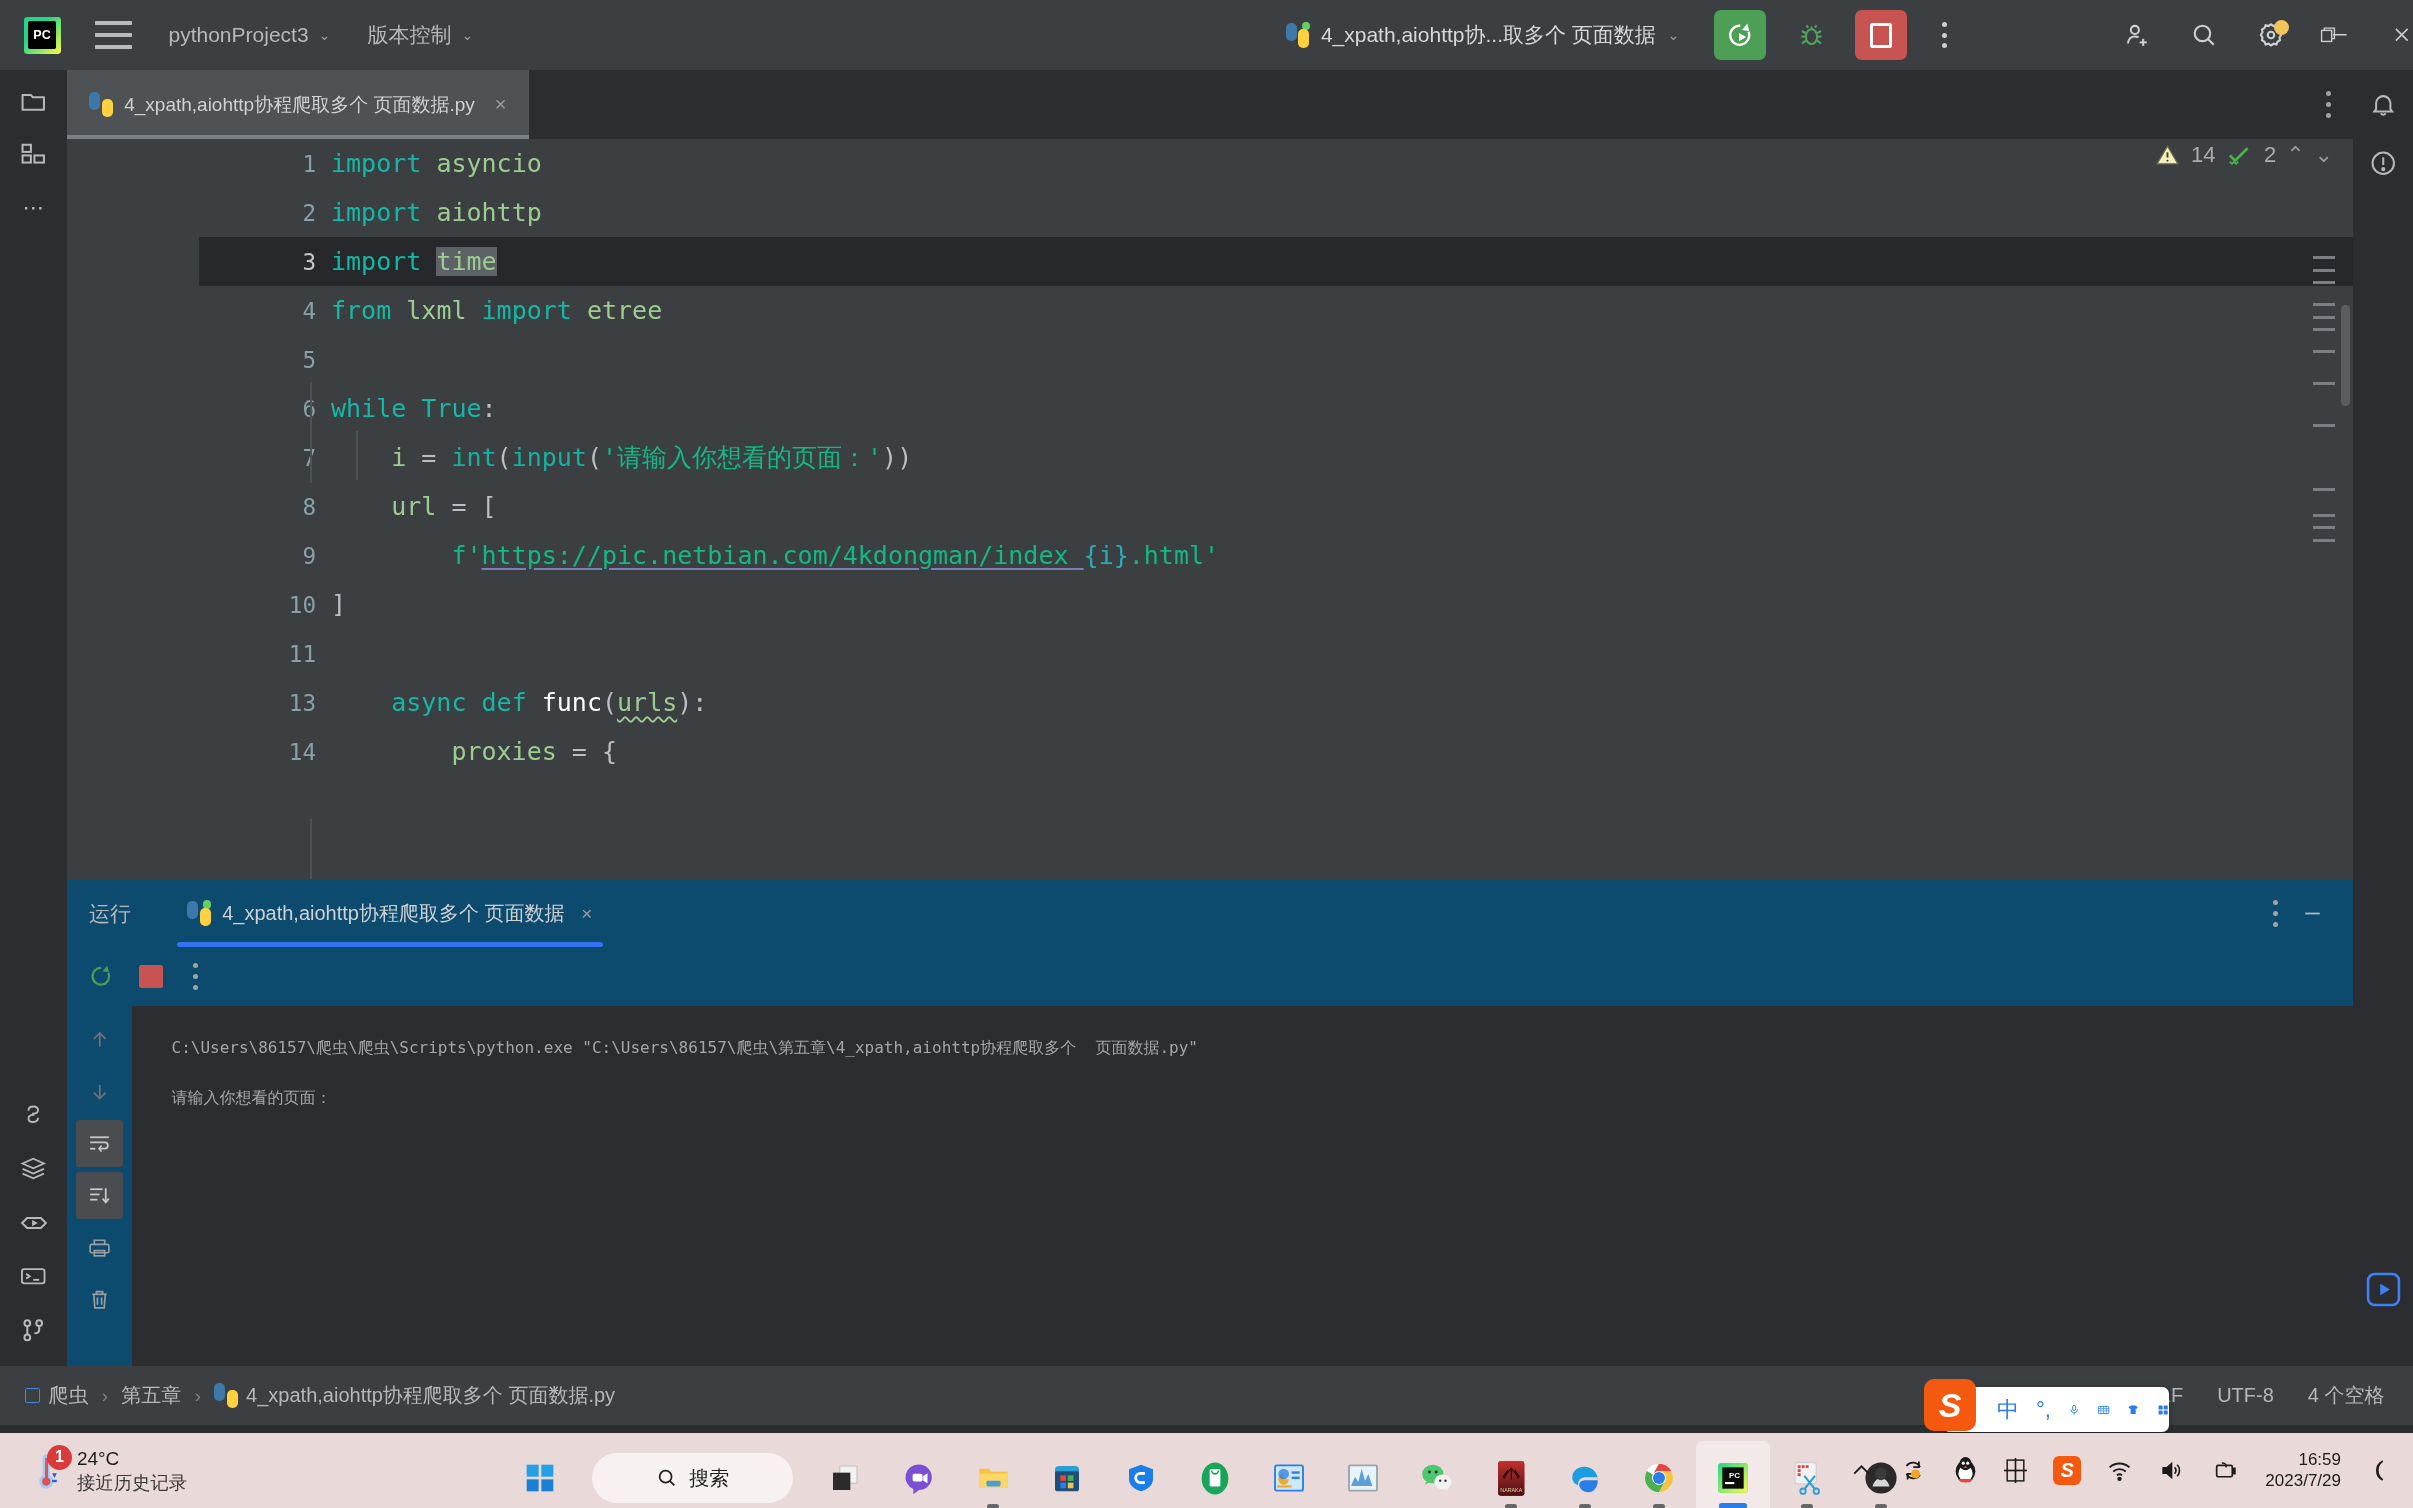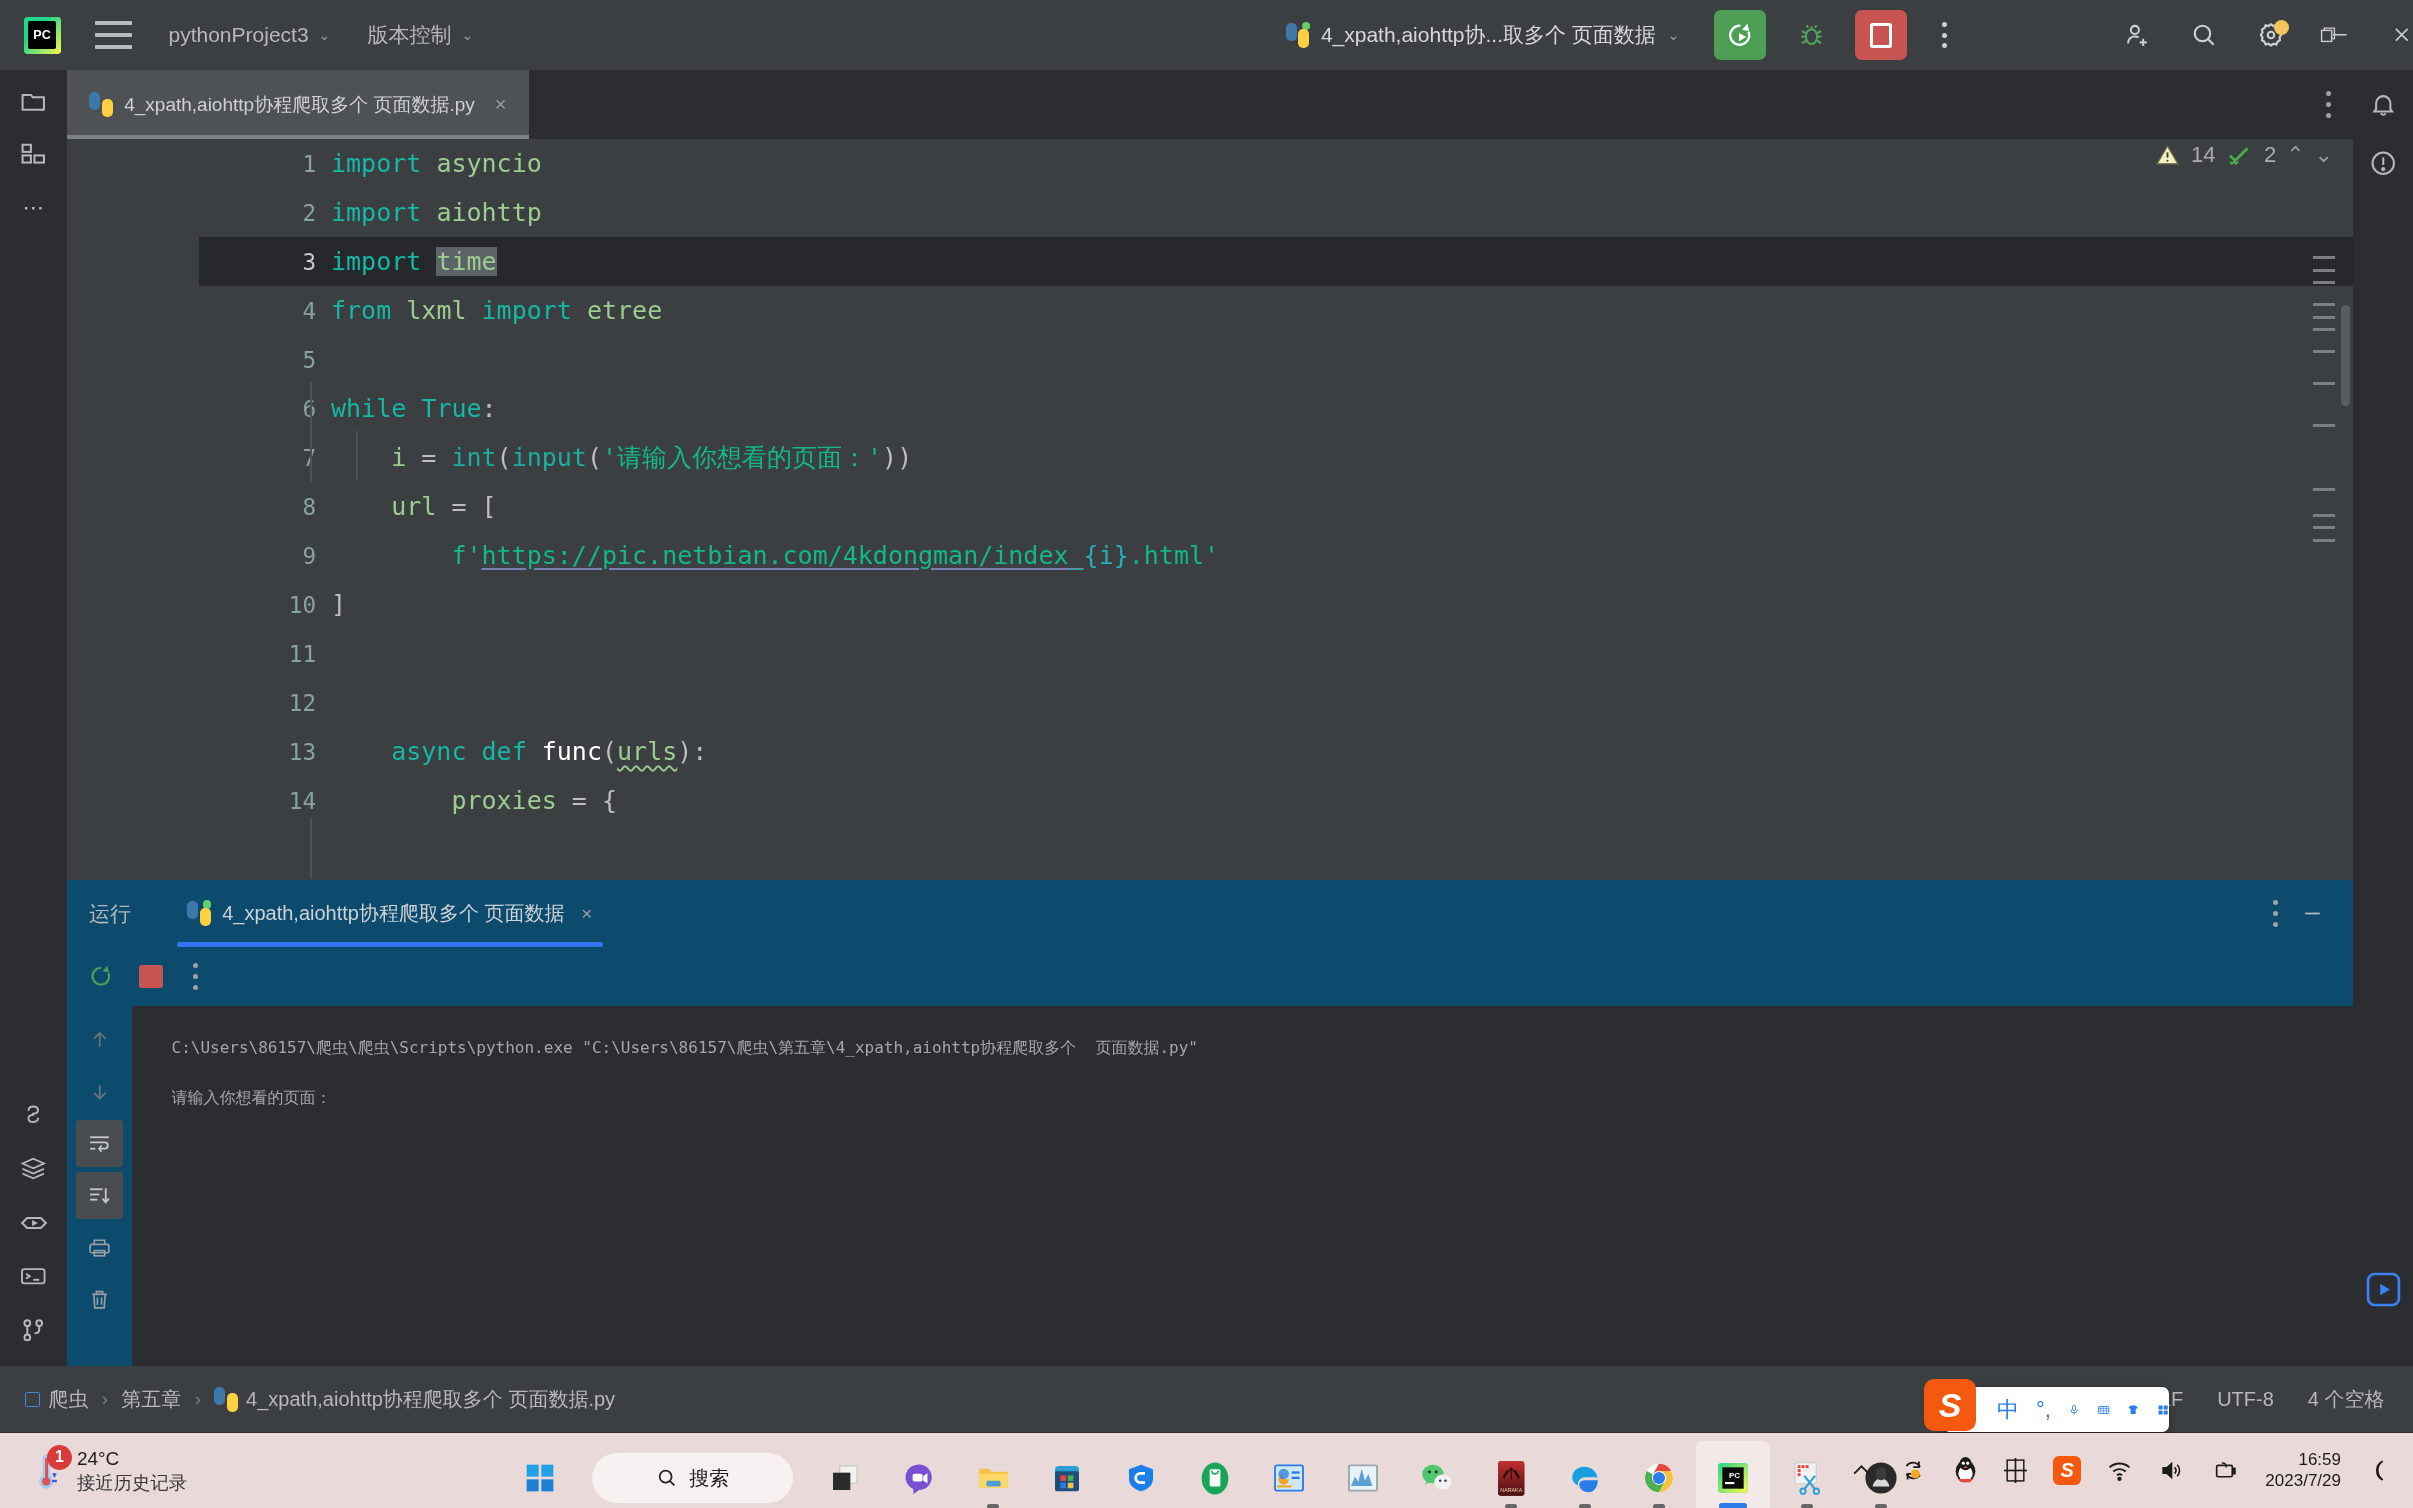--- a/index.html
+++ b/index.html
@@ -101,21 +101,21 @@
   .runtab .x { color:#9a9da1; font-size:19px; margin-left:5px;}
   .run-head-right { margin-left:auto; display:flex; align-items:center; gap:22px; padding-right:28.5px;}
   .run-toolbar { position:absolute; left:0; top:67px; width:2286px; height:59px; display:flex; align-items:center; gap:23.5px; padding-left:20px;}
   .run-side { position:absolute; left:0; top:126px; width:65px; height:360px; display:flex; flex-direction:column; align-items:center; gap:5px; padding-top:10px;}
   .rs-ico { width:47px;height:47px;display:flex;align-items:center;justify-content:center;cursor:pointer;}
   .rs-ico.boxed { background:#4a4d50; border-radius:3.4px;}
   .console { position:absolute; left:65px; top:126px; right:0; bottom:0; background:#2b2d30; padding:17px 0 0 23.5px; }
   .cline { color:#a4a7aa; font-size:16px; font-family:"DejaVu Sans Mono","Liberation Mono",monospace; white-space:pre; line-height:50px;margin-left:16px;}
 
   
-  .statusbar { position:absolute; left:0; top:1366px; width:2413px; height:66px; background:#3c3f41; display:flex; align-items:center; }
+  .statusbar { position:absolute; left:0; top:1366px; width:2413px; height:59px; background:#3c3f41; display:flex; align-items:center; }
   .crumbs { display:flex; align-items:center; gap:13.4px; margin-left:25px; }
   .crumbs .c { color:#b6b8bb; font-size:20px; cursor:pointer; display:flex;align-items:center;gap:8.4px;}
   .crumbs .sep { color:#7f8286; font-size:18.4px;}
   .sb-right { margin-left:auto; display:flex; align-items:center; gap:34px; padding-right:28.5px; }
   .sb-right .s { color:#b6b8bb; font-size:20px; cursor:pointer;}
 
   
   .ime { position:absolute; left:1943px; top:1387px; width:226px; height:45px; background:#ffffff; border-radius:6.7px;
          display:flex; align-items:center; gap:17px; padding-left:54px; box-shadow:0 1.7px 6.7px rgba(0,0,0,.35); }
   .ime .ic { color:#2b7de9; font-size:22px; }
@@ -381,24 +381,20 @@
           </div>
           <div class="line">
             <div class="lnum">10</div>
             <div class="ltext"><span class="pl">]</span></div>
           </div>
           <div class="line">
             <div class="lnum">11</div>
             <div class="ltext"></div>
           </div>
           <div class="line">
-            <div class="lnum">12</div>
-            <div class="ltext"></div>
-          </div>
-          <div class="line">
             <div class="lnum">13</div>
             <div class="ltext"><span class="kw">    async</span><span class="pl"> </span><span class="kw">def</span><span class="pl"> </span><span class="fn">func</span><span class="pl">(</span><span class="id wavy">urls</span><span class="pl">):</span></div>
           </div>
           <div class="line">
             <div class="lnum">14</div>
             <div class="ltext"><span class="id">        proxies </span><span class="pl">= {</span></div>
           </div>
         </div>
 
       <div class="indentguide" style="left:243px; top:243px; height:101px;"></div>

